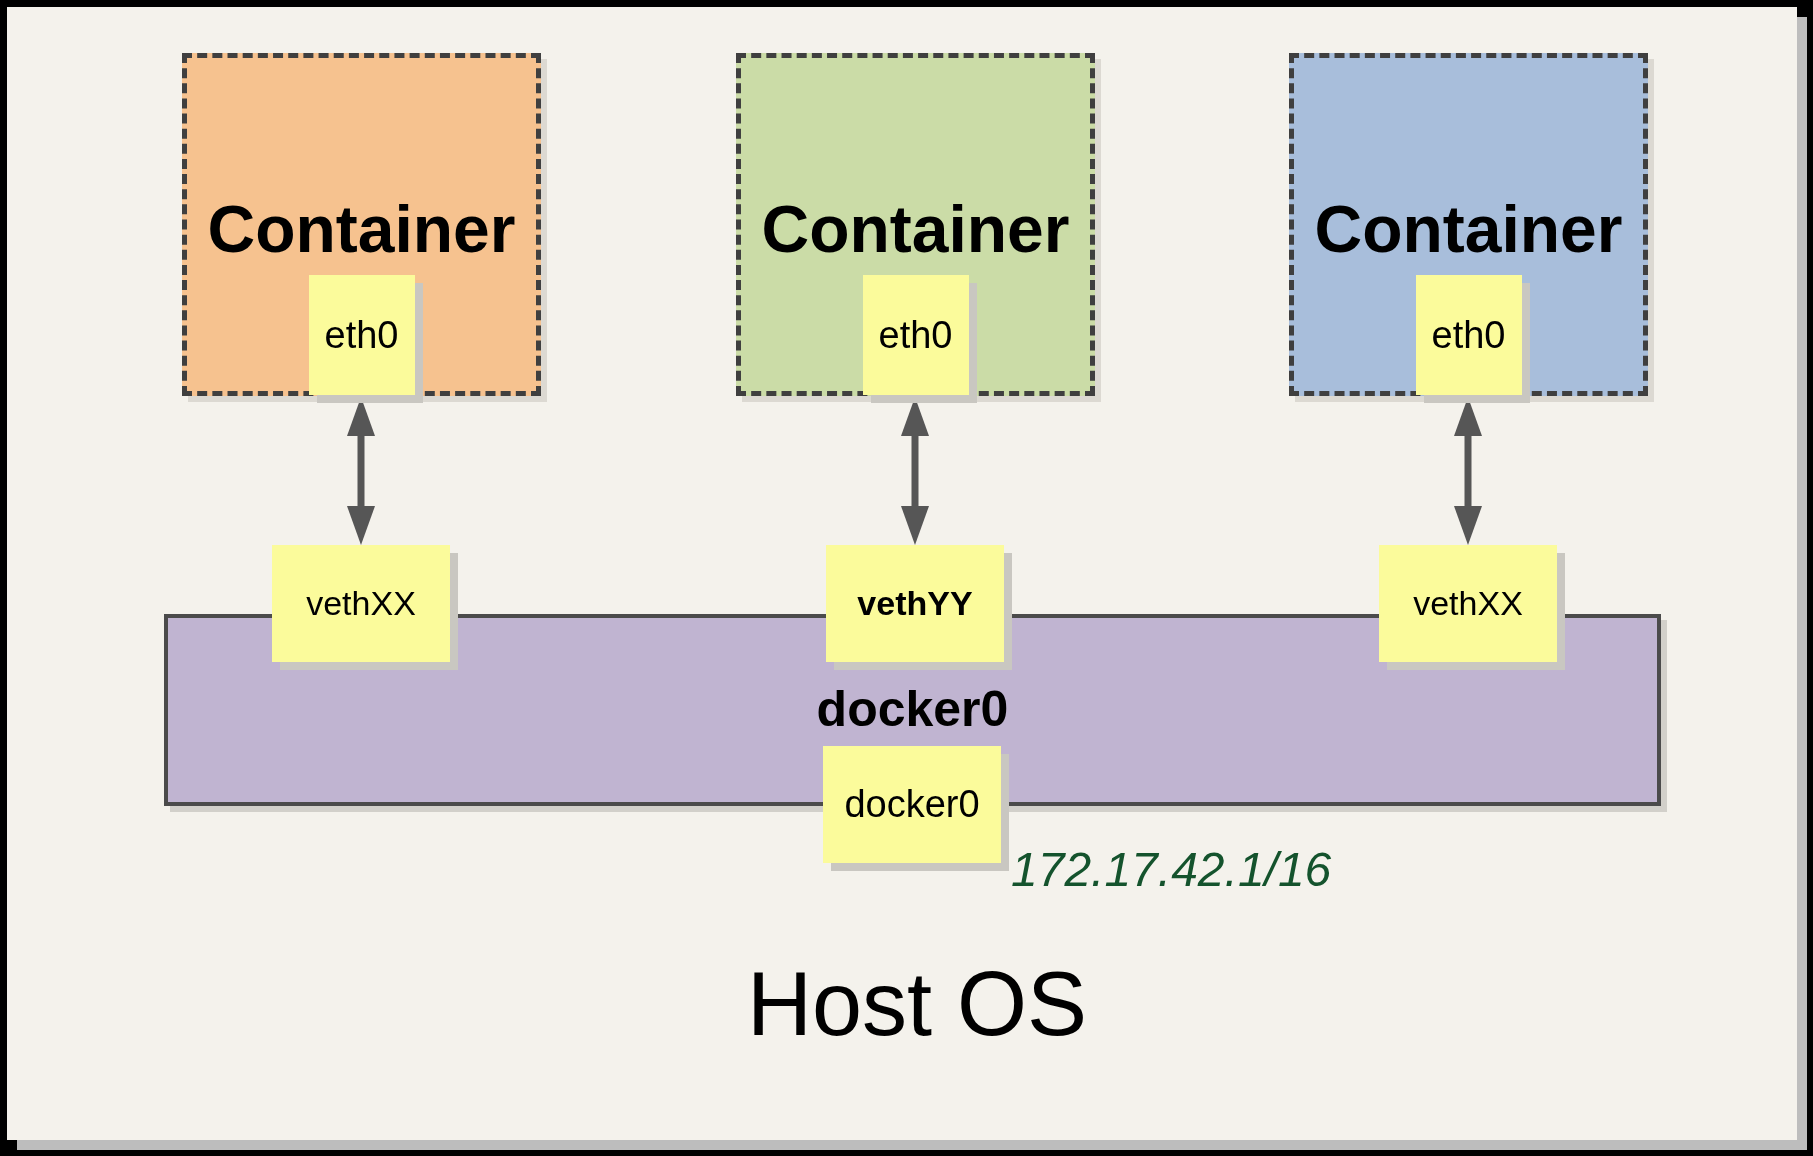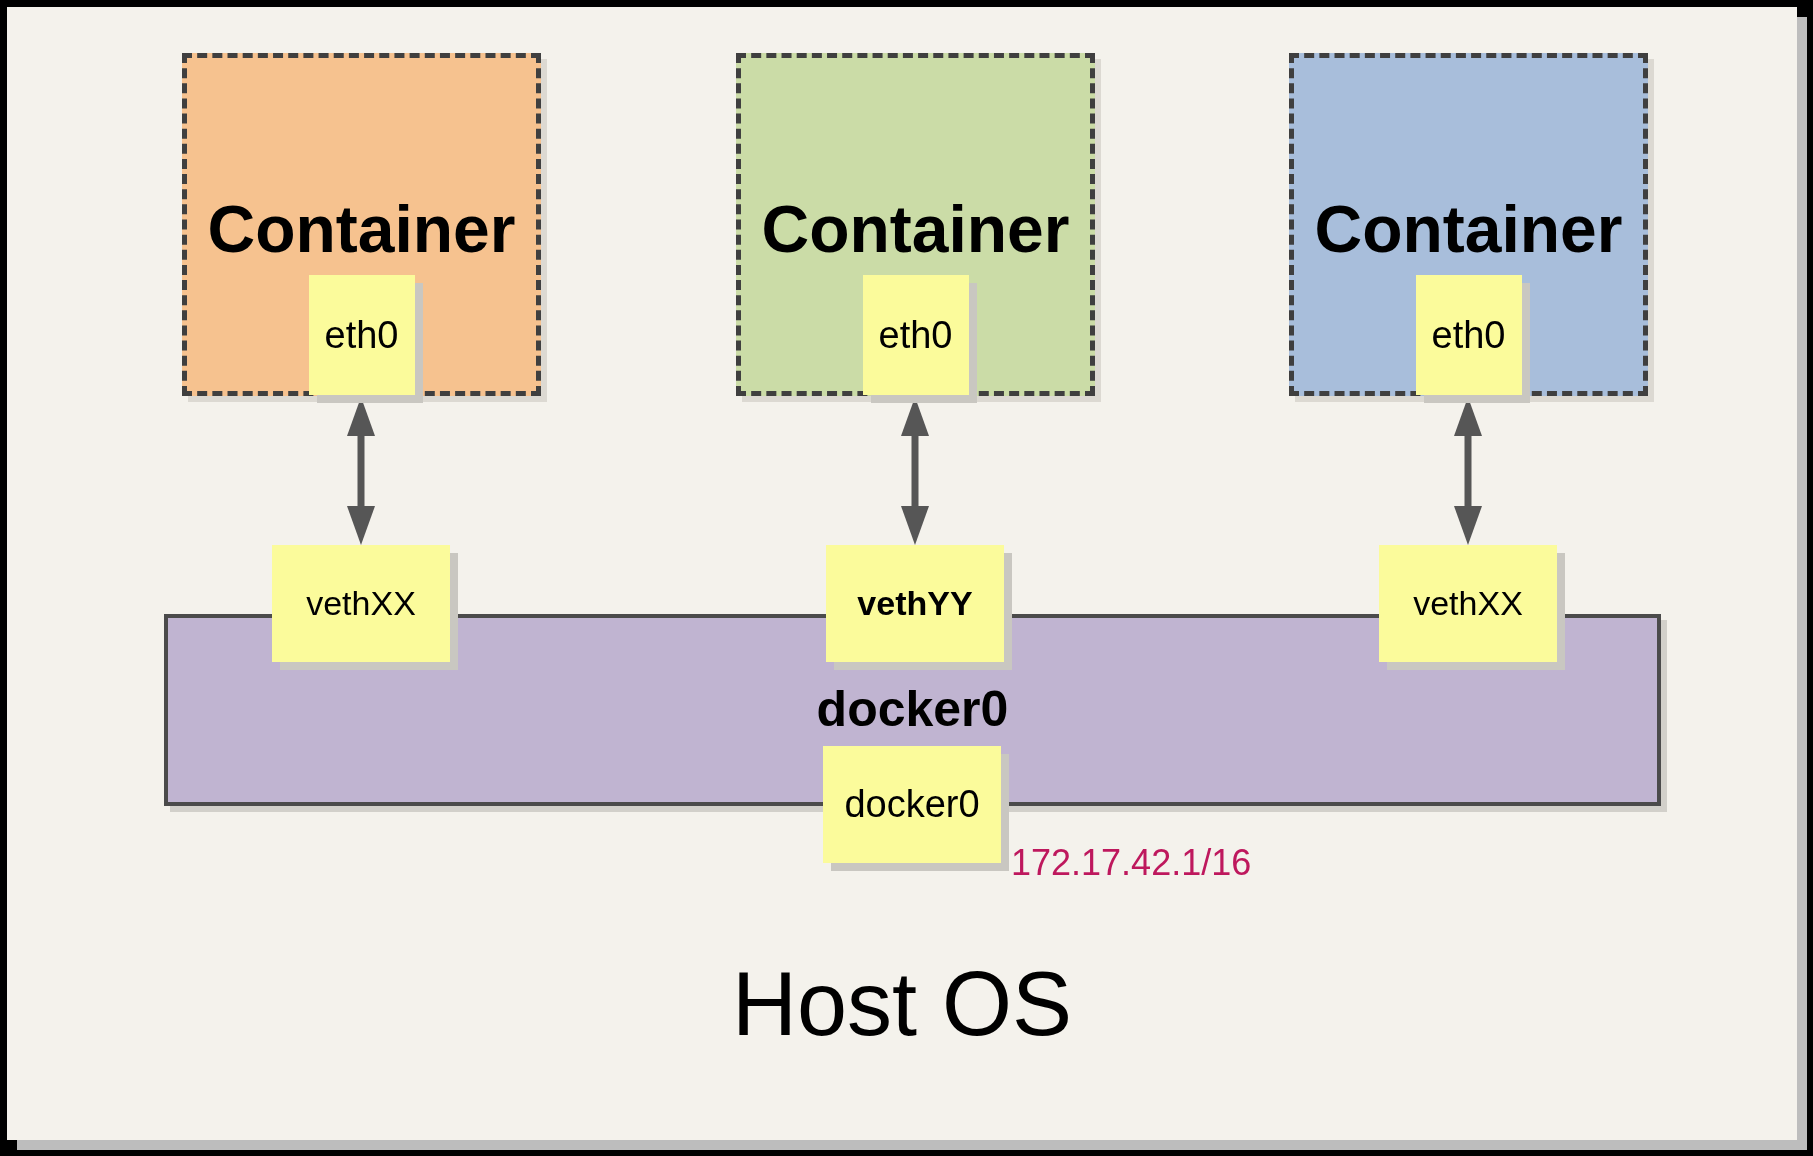--- a/index.html
+++ b/index.html
@@ -108,33 +108,35 @@
     text-align: center;
     font-size: 50px;
     font-weight: bold;
     color: #000;
     line-height: 1;
   }
   .ip-label {
     position: absolute;
     left: 1004px;
     top: 835px;
-    font-size: 36px;
-    color: #be185d;
+    font-size: 48px;
+    color: #14532d;
     z-index: 2;
+    font-style: italic;
   }
   .host-label {
     position: absolute;
     left: 0;
     top: 952px;
     width: 100%;
     text-align: center;
     font-size: 90px;
     color: #000;
     line-height: 1;
+    padding-left: 15px;
   }
 </style>
 </head>
 <body>
 
 <div class="frame">
   <div class="page">
 
     <div class="container-box" style="left: 175px; background: rgb(246, 194, 143);">
       <div class="container-title">Container</div>

